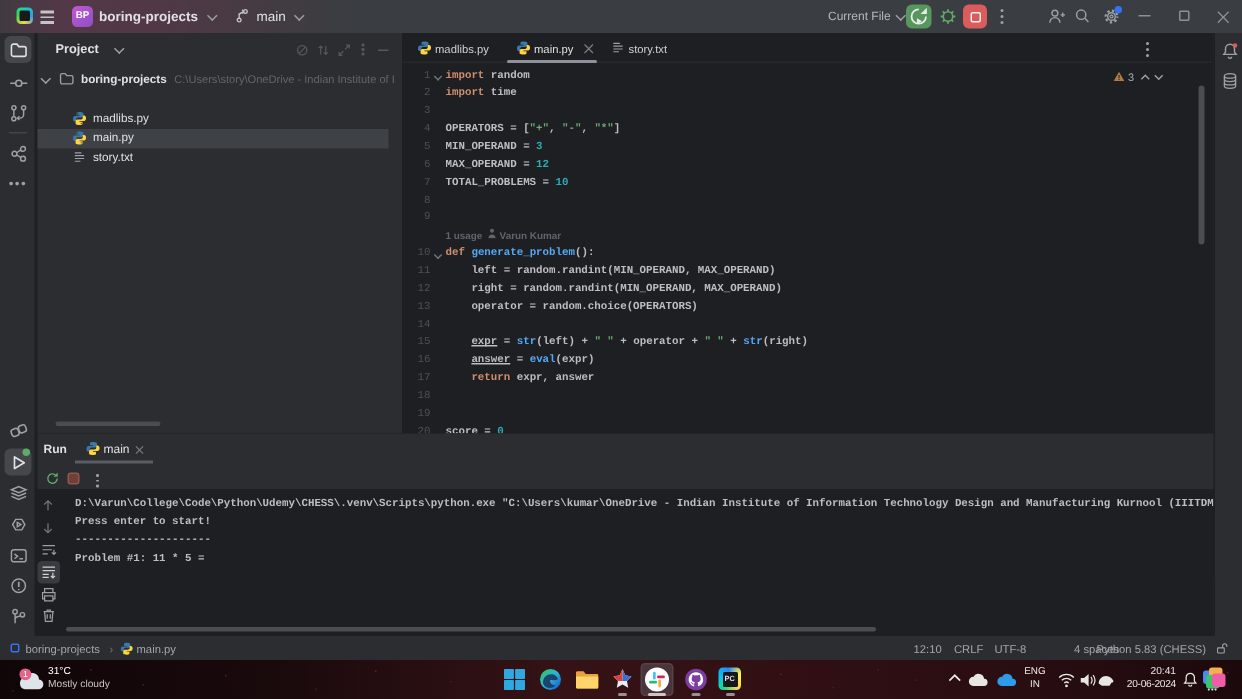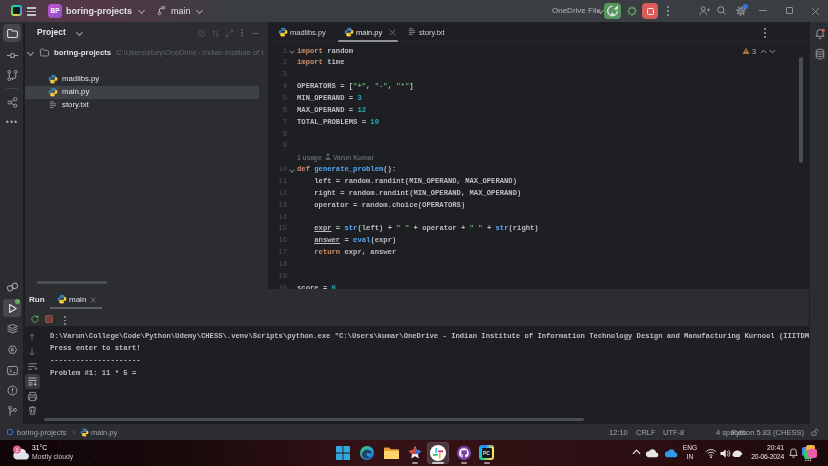--- a/index.html
+++ b/index.html
@@ -56,21 +56,21 @@
         <g fill="none" stroke="#C2C4C8" stroke-width="1.3">
           <circle cx="5" cy="12.2" r="1.8"></circle>
           <circle cx="11" cy="3.8" r="1.8"></circle>
           <path d="M5 10.4V5.5M5 7.5c0-2 2.2-2.6 4.2-3.2"></path>
           <path d="M7.8 2.2L9.6 4 7.8 5.8" stroke-width="1.2"></path>
         </g>
       </svg>
   <div class="abs txt" style="left:171px;top:6px">main</div>
   <div class="abs chev" style="left:197px;top:8px"></div>
 
-  <div class="abs" style="left:552px;top:6px;color:#B4B8BF;font-size:8px">OneDrive File</div>
+  <div class="abs" style="left:552px;top:6px;color:#B4B8BF;font-size:8px">Current File</div>
   <div class="abs chev" style="left:598px;top:8px"></div>
   <div class="abs" style="left:604px;top:3px;width:17px;height:16px;border-radius:4px;background:#57965C">
     <svg width="17" height="16" viewBox="0 0 17 16">
           <path fill="none" stroke="#E8EAED" stroke-width="1.2" d="M8.5 3.2a4.8 4.8 0 1 0 4.8 4.8"></path>
           <path fill="#E8EAED" d="M13.9 2.2v4.2h-4.2z"></path>
           <path fill="#E8EAED" d="M7.3 9.2l3.4 2-3.4 2z"></path>
         </svg>
   </div>
   <svg class="abs" width="12" height="12" viewBox="0 0 16 16" style="left:626px;top:5px">
         <g fill="none" stroke="#5FAD65" stroke-width="1.4">

